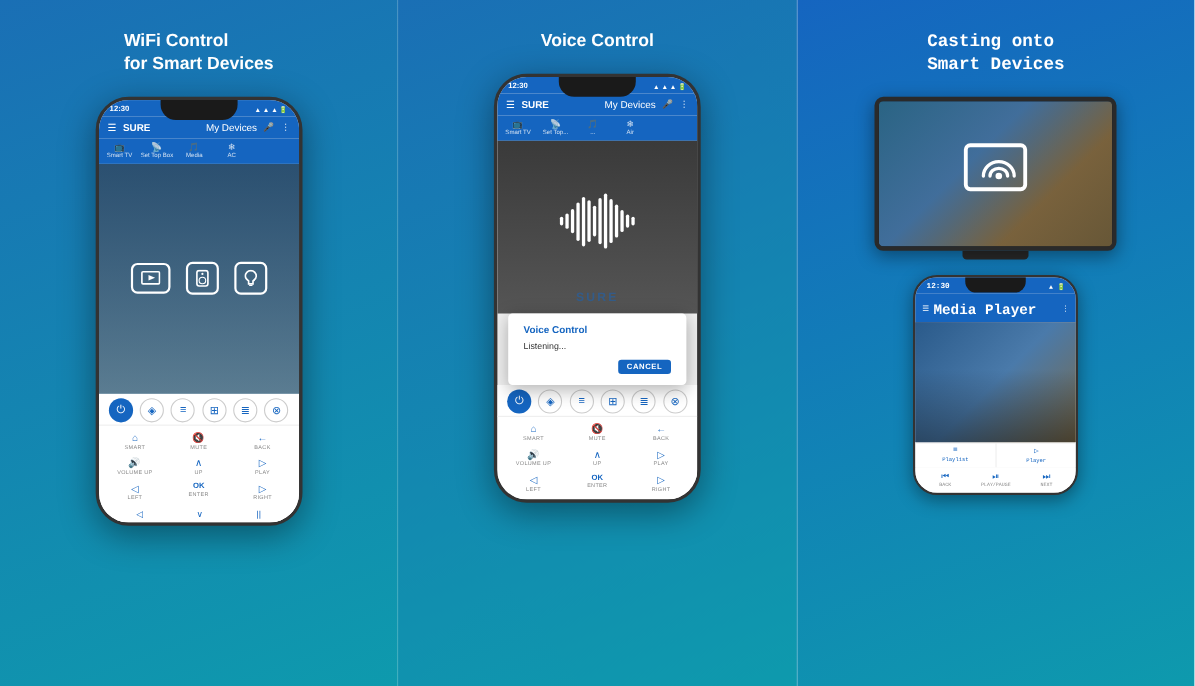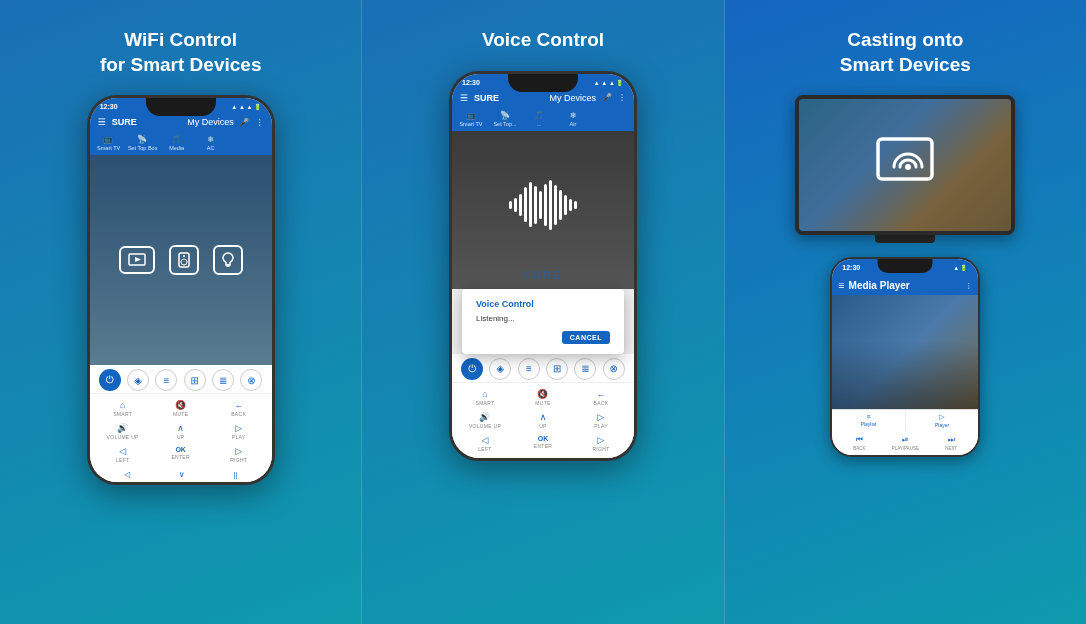--- a/index.html
+++ b/index.html
@@ -23,27 +23,27 @@
     .panel-left {
       background: linear-gradient(160deg, #1a6fb5 0%, #0e9aad 100%);
     }
     .panel-center {
       background: linear-gradient(160deg, #1a6fb5 0%, #0e9aad 100%);
       border-left: 1px solid rgba(255,255,255,0.15);
       border-right: 1px solid rgba(255,255,255,0.15);
     }
     .panel-right {
       background: linear-gradient(160deg, #1565c0 0%, #0e9aad 100%);
+      font-family: Liberation Mono, monospace;
     }
 
     .panel-title {
       color: #fff;
-      font-size: 19px;
+      font-size: 16px;
       font-weight: 700;
-      text-align: center;
       line-height: 1.3;
       margin-bottom: 18px;
     }
 
     
     .phone {
       width: 188px;
       height: 390px;
       background: #1a1a1a;
       border-radius: 30px;
@@ -343,21 +343,21 @@
       flex-direction: column;
     }
     .media-header {
       background: #1565c0;
       color: #fff;
       padding: 7px 6px 4px;
       display: flex;
       align-items: center;
       gap: 4px;
     }
-    .media-header-title { font-size: 10px; font-weight: 700; flex: 1; }
+    .media-header-title { font-size: 13px; font-weight: 700; flex: 1; }
     .media-image {
       flex: 1;
       background: linear-gradient(135deg, #1a3a6a 0%, #4a6a9a 40%, #8a7a5a 80%);
       position: relative;
       overflow: hidden;
     }
     .media-image-overlay {
       position: absolute;
       inset: 0;
       background: linear-gradient(135deg, #2a5a8a 0%, #4a7aaa 50%, #7a6a4a 100%);

